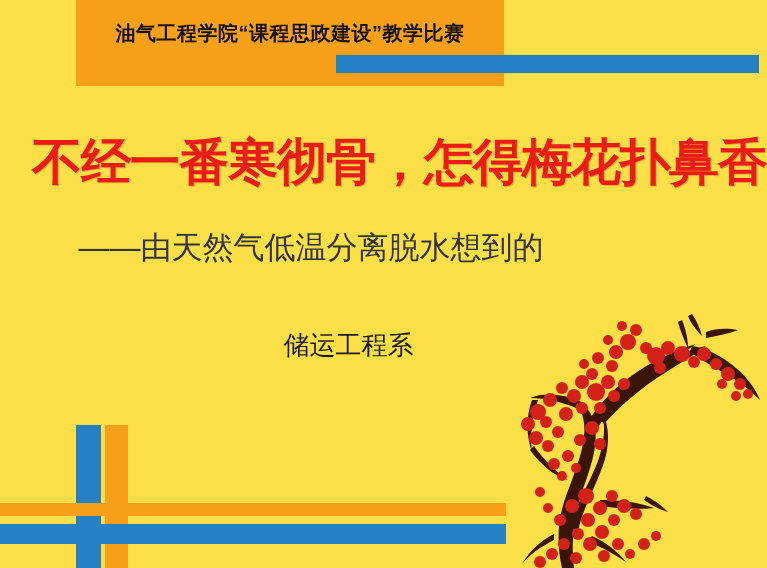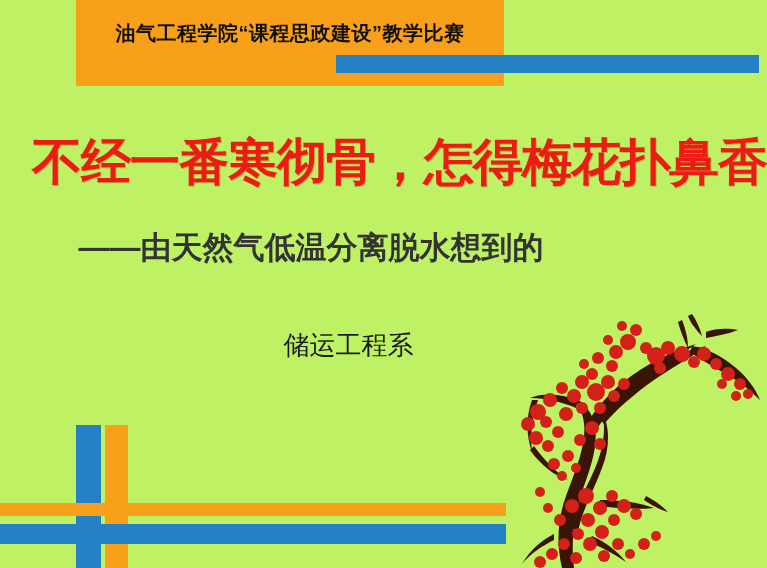--- a/index.html
+++ b/index.html
@@ -4,21 +4,21 @@
 <style>
   html, body {
     margin: 0;
     padding: 0;
     background: #ffffff;
   }
   #slide {
     position: relative;
     width: 767px;
     height: 568px;
-    background: #bef264;
+    background: #fde047;
     overflow: hidden;
     font-family: "Liberation Sans", "DejaVu Sans", sans-serif;
   }
 
   
   .header-orange-box {
     position: absolute;
     left: 76px;
     top: 0px;
     width: 428px;
@@ -69,21 +69,21 @@
   .sub-title {
     position: absolute;
     left: 0px;
     top: 225px;
     width: 682px;
     height: 46px;
     line-height: 46px;
     text-align: center;
     color: #333333;
     font-size: 31px;
-    font-weight: 700;
+    font-weight: 400;
     letter-spacing: 0px;
     white-space: nowrap;
     padding-right: 60px;
     box-sizing: border-box;
   }
 
   
   .presenter {
     position: absolute;
     left: 0px;

